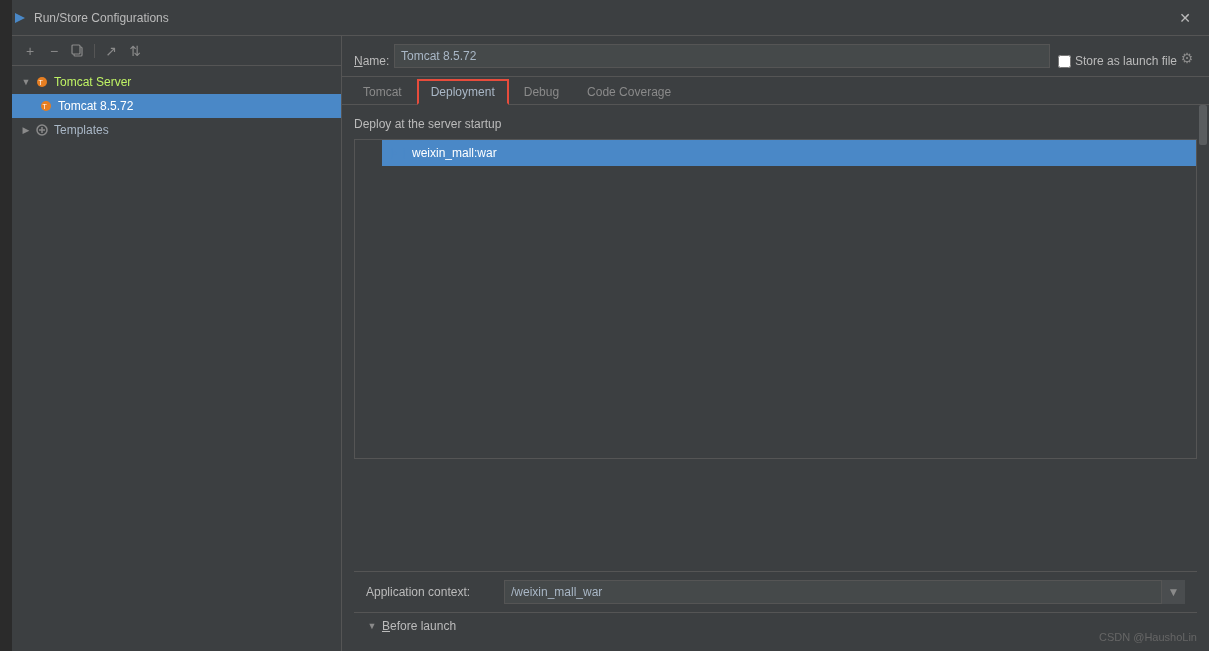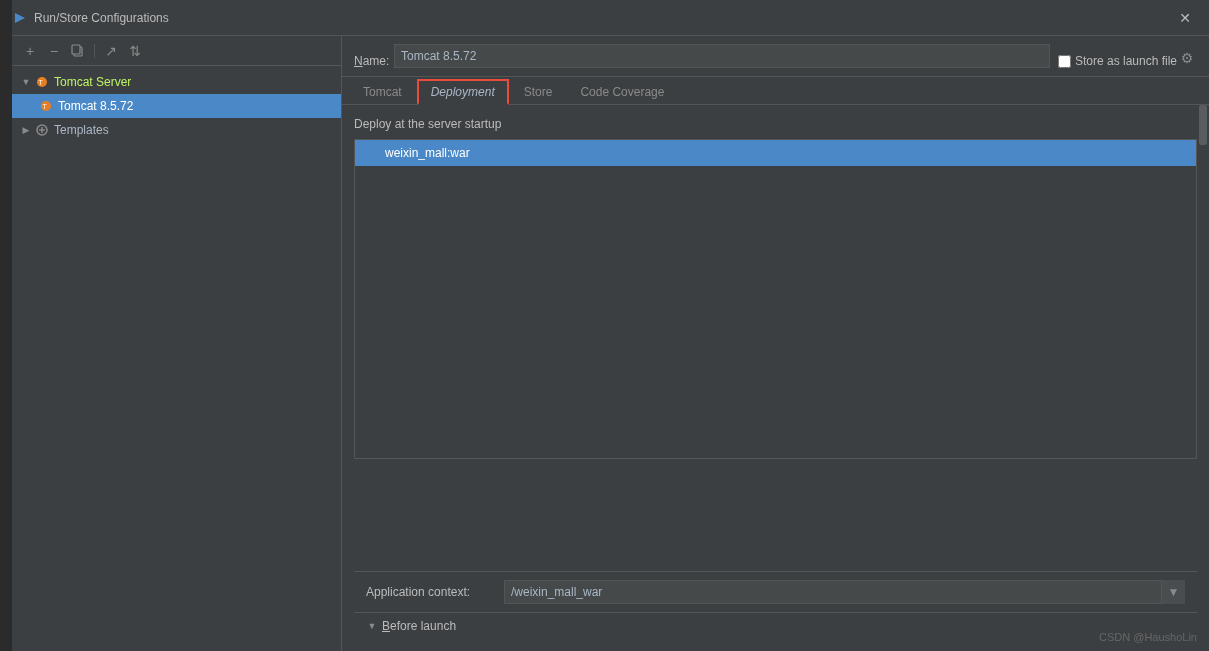--- a/index.html
+++ b/index.html
@@ -222,20 +222,21 @@
       max-height: 360px;
     }
     .deploy-item {
       display: flex;
       align-items: center;
       padding: 4px 8px;
       background: #4a88c7;
       color: white;
       font-size: 12px;
       height: 26px;
+      margin-left: 27px;
     }
     .deploy-item-icon {
       width: 16px;
       height: 16px;
       margin-right: 6px;
       display: flex;
       align-items: center;
       justify-content: center;
     }
     .deploy-item-text { color: white; }
@@ -332,21 +333,20 @@
       height: 100%;
       position: absolute;
       left: 0;
       top: 0;
     }
 
     
     .tab-red-border {
       border: 2px solid #e74c3c !important;
       border-bottom: 2px solid #3c3f41 !important;
-      font-style: italic;
     }
 
     
     .watermark {
       position: absolute;
       bottom: 8px;
       right: 12px;
       color: #666;
       font-size: 11px;
     }
@@ -443,21 +443,21 @@
     </div>
 
     <div class="tabs-row">
       <div class="tab">
         <span>Tomcat</span>
       </div>
       <div class="tab tab-red-border" style="border: 2px solid #e74c3c; border-bottom: 2px solid #3c3f41; color:#a9b7c6; height:26px; display:flex; align-items:center; padding:4px 12px; margin-right:2px; position:relative; bottom:-1px; background:#3c3f41;">
         <span>Deployment</span>
       </div>
       <div class="tab">
-        <span>Store</span>
+        <span>Debug</span>
       </div>
       <div class="tab">
         <span>Code Coverage</span>
       </div>
     </div>
 
     <div class="deployment-content">
       <span class="section-title">Deploy at the server startup</span>
 
       <div class="deploy-list-wrapper">

